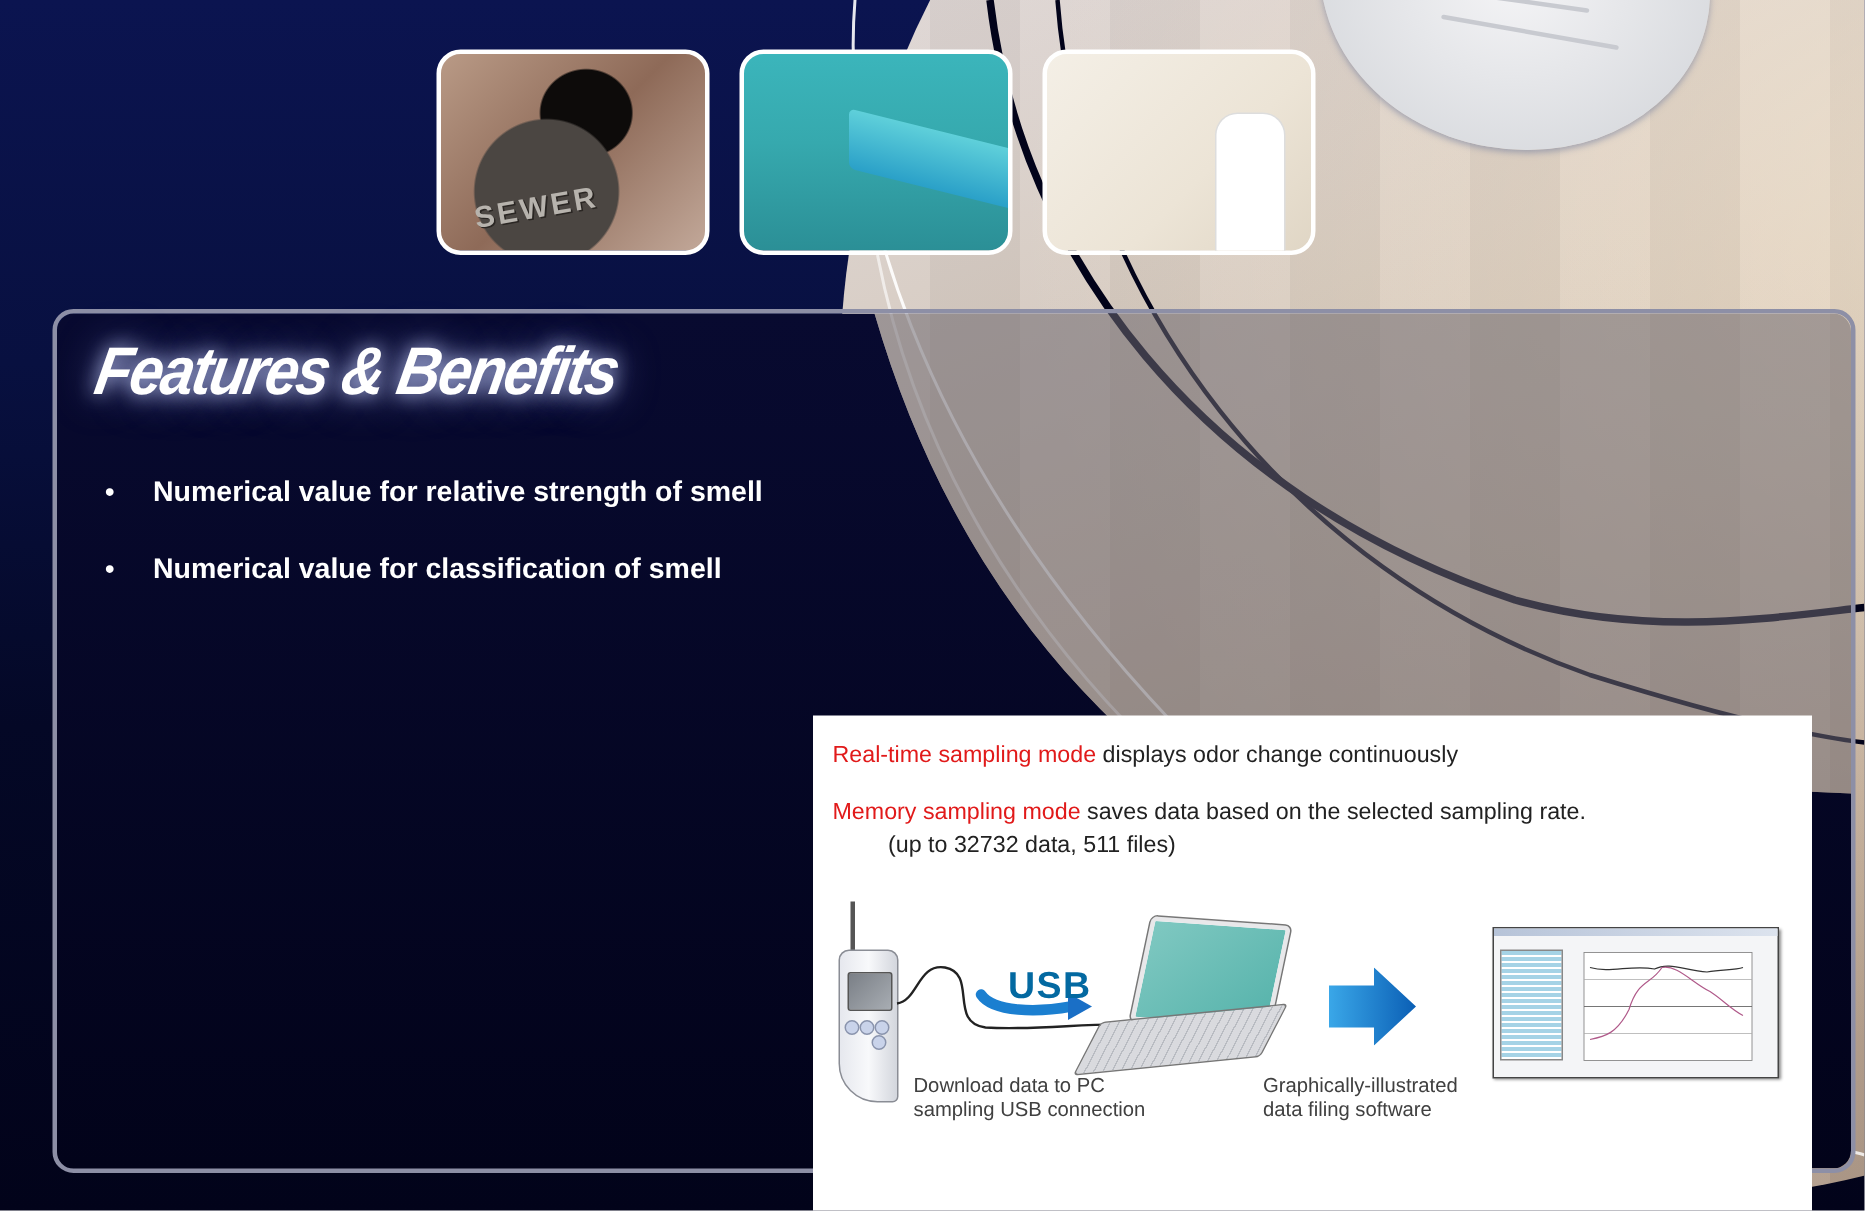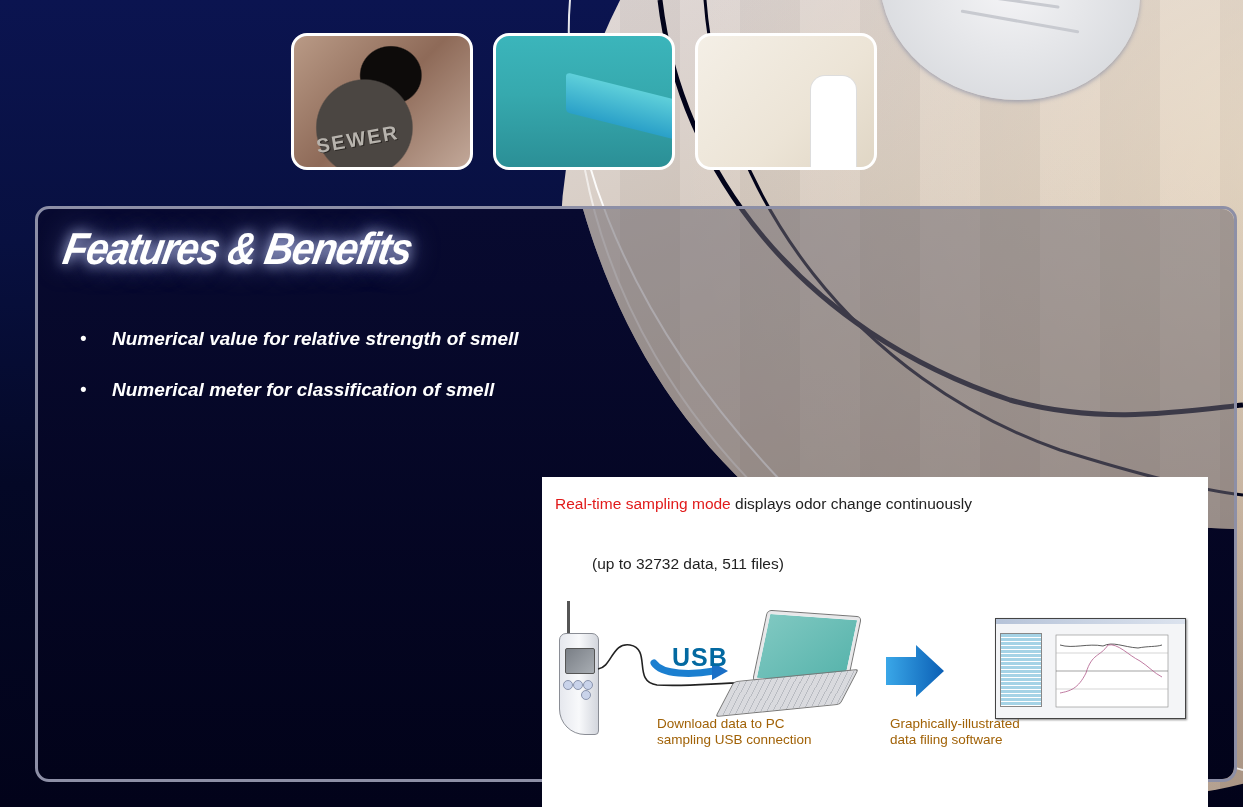--- a/index.html
+++ b/index.html
@@ -49,21 +49,21 @@
     background: linear-gradient(180deg, rgba(10,12,40,0.0) 0%, rgba(2,3,24,0.0) 100%);
   }
   .panel-tint {
     position:absolute; left:38px; top:209px; width:1196px; height:570px; border-radius:12px; overflow:hidden;
   }
   .panel-title {
     position:absolute; left:64px; top:226px; font-size:40px; font-weight:bold; font-style:italic;
     color:#ffffff; letter-spacing:-1.5px; transform: skewX(-10deg) scaleY(1.12);
     text-shadow: 0 0 12px rgba(200,210,255,0.9), 0 0 26px rgba(170,180,255,0.6);
   }
-  ul.features { position:absolute; left:64px; top:308px; margin:16px; padding:0; list-style:none; width:650px;font-style:italic; }
+  ul.features { position:absolute; left:64px; top:308px; margin:6px; padding:0; list-style:none; width:650px; }
   ul.features li {
     position:relative; padding-left:32px; color:#ffffff; font-weight:bold; font-size:19px; line-height:23px;
   }
   ul.features li::before { content:"\2022"; position:absolute; left:0; top:0; font-size:18px; }
 
   .info-box {
     position:absolute; left:542px; top:477px; width:666px; height:365px; background:#ffffff;text-decoration:underline;
   }
   .info-line { position:absolute; left:13px; font-size:15.5px; color:#222; }
   .red { color:#e11a1a; }
@@ -80,21 +80,21 @@
   .laptop-screen {
     position:absolute; left:218px; top:137px; width:88px; height:64px;
     background: linear-gradient(135deg,#7fc8c1,#56b3ab); border:3px solid #e8e8ea; outline:1px solid #777;
     transform: skewX(-8deg) rotate(4deg); border-radius:4px;
   }
   .laptop-base {
     position:absolute; left:186px; top:198px; width:116px; height:34px;
     background: repeating-linear-gradient(90deg,#d9dade 0 5px,#b9bcc2 5px 6px);
     border:1px solid #777; transform: skewX(-32deg) rotate(-6deg); border-radius:3px;
   }
-  .caption { position:absolute; font-size:13.5px; color:#a16207; line-height:16px;margin-left:48px; }
+  .caption { position:absolute; font-size:13.5px; color:#404040; line-height:16px; }
   .big-arrow { position:absolute; left:344px; top:168px; }
   .software-shot {
     position:absolute; left:453px; top:141px; width:191px; height:101px;
     background:#f4f5f7; border:1px solid #444; box-sizing:border-box; box-shadow: 1px 1px 2px #888;
   }
   .sw-titlebar { height:5px; background:linear-gradient(90deg,#b6c3d8,#dce3ee); }
   .sw-table { position:absolute; left:4px; top:14px; width:40px; height:72px;
     background: repeating-linear-gradient(180deg,#a5d3e6 0 3px,#ffffff 3px 4px); border:1px solid #888; }
   .sw-chart { position:absolute; left:52px; top:14px; width:130px; height:80px; }
 </style>
@@ -136,26 +136,29 @@
     <path d="M0 0 L545 0 C580 120 640 220 735 300 L1196 320 L1196 570 L0 570 Z" fill="url(#dk)"></path>
     <path d="M545 0 L1196 0 L1196 320 L735 300 C640 220 580 120 545 0 Z" fill="#6e6870" opacity="0.55"></path>
   </svg>
 </div>
 <div class="panel"></div>
 
 <div class="panel-title">Features &amp; Benefits</div>
 
 <ul class="features">
   <li style="margin-top:3px;">Numerical value for relative strength of smell</li>
-  <li style="margin-top:28px;">Numerical meter for classification of smell</li>
+  <li style="margin-top:28px;">Numerical value for classification of smell</li>
 </ul>
 
 <div class="info-box">
   <div class="info-line" style="top:18px;">
     <span class="red">Real-time sampling mode</span><span> displays odor change continuously</span>
+  </div>
+  <div class="info-line" style="top:56px;">
+    <span class="red">Memory sampling mode</span><span> saves data based on the selected sampling rate.</span>
   </div>
   <div class="info-line" style="top:78px;left:17px;margin-left:33px;">(up to 32732 data, 511 files)</div>
 
   <div class="antenna"></div>
   <div class="device">
     <div class="device-screen"></div>
     <div class="device-btn" style="left:3px;top:46px;"></div>
     <div class="device-btn" style="left:13px;top:46px;"></div>
     <div class="device-btn" style="left:23px;top:46px;"></div>
     <div class="device-btn" style="left:21px;top:56px;"></div>

